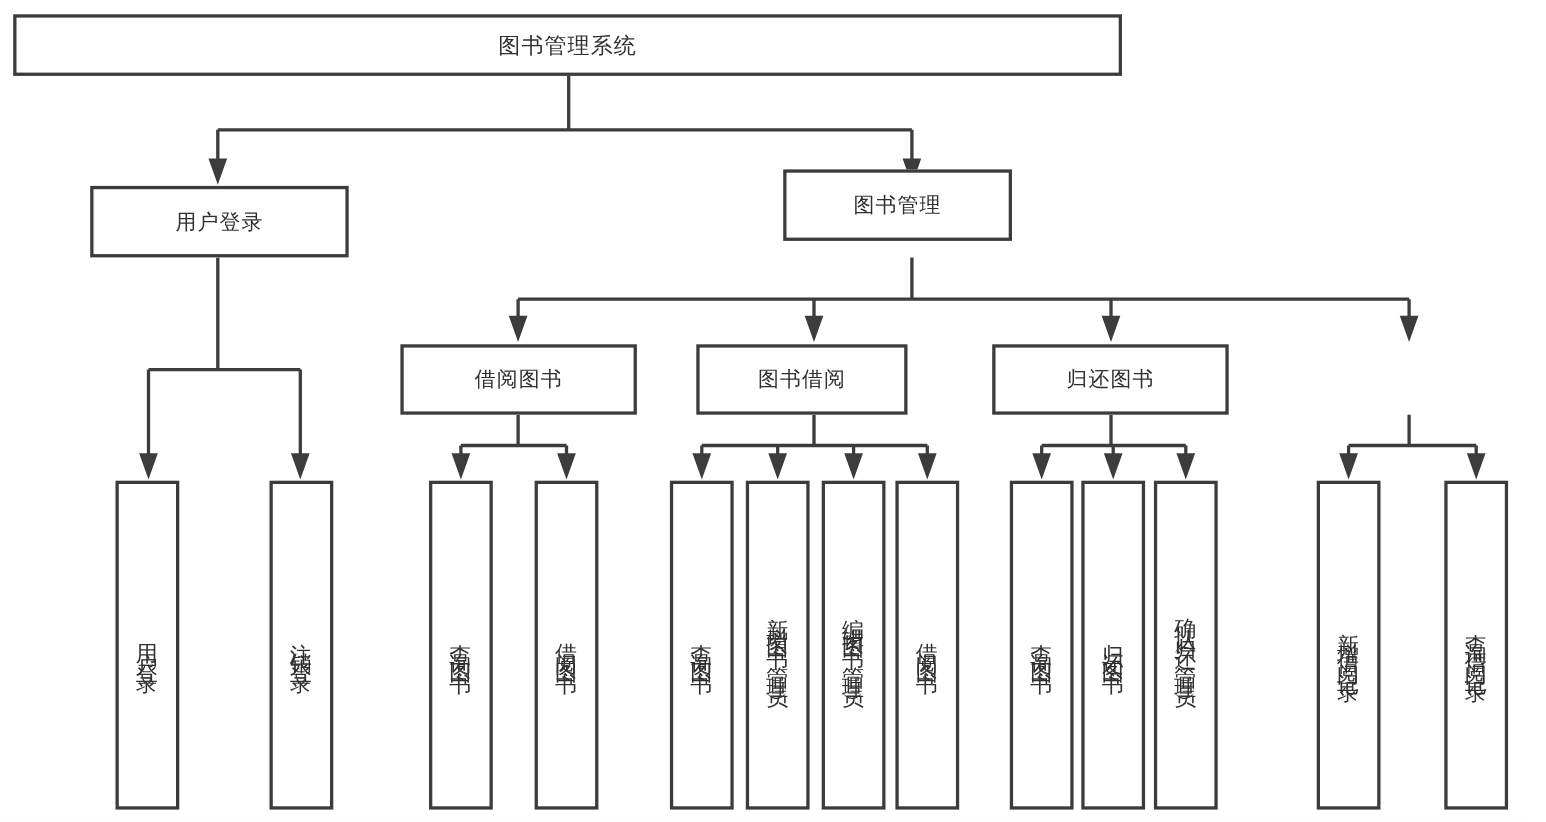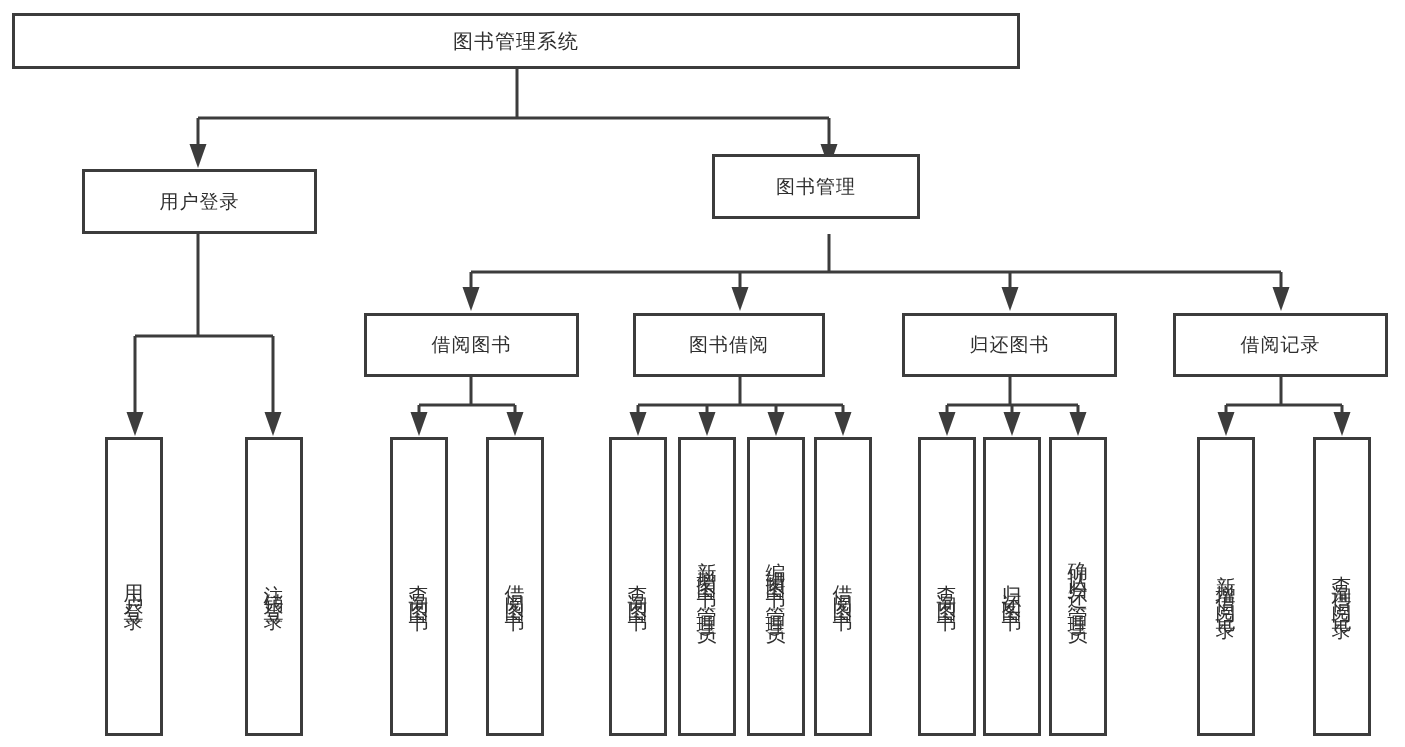--- a/index.html
+++ b/index.html
@@ -114,21 +114,20 @@
   </svg>
 
   <div class="box root-box" style="left:12px;top:13px;width:1008px;height:56px;">图书管理系统</div>
 
   <div class="box" style="left:82px;top:169px;width:235px;height:65px;">用户登录</div>
   <div class="box" style="left:712px;top:154px;width:208px;height:65px;">图书管理</div>
 
   <div class="box" style="left:364px;top:313px;width:215px;height:64px;">借阅图书</div>
   <div class="box" style="left:633px;top:313px;width:192px;height:64px;">图书借阅</div>
   <div class="box" style="left:902px;top:313px;width:215px;height:64px;">归还图书</div>
-  <div class="box" style="left:1173px;top:313px;width:215px;height:64px;">借阅记录</div>
 
   <div class="box leaf" style="left:105px;">
     <span class="vtext">用户登录</span>
   </div>
   <div class="box leaf" style="left:245px;">
     <span class="vtext">注销登录</span>
   </div>
 
   <div class="box leaf" style="left:390px;">
     <span class="vtext">查询图书</span>

